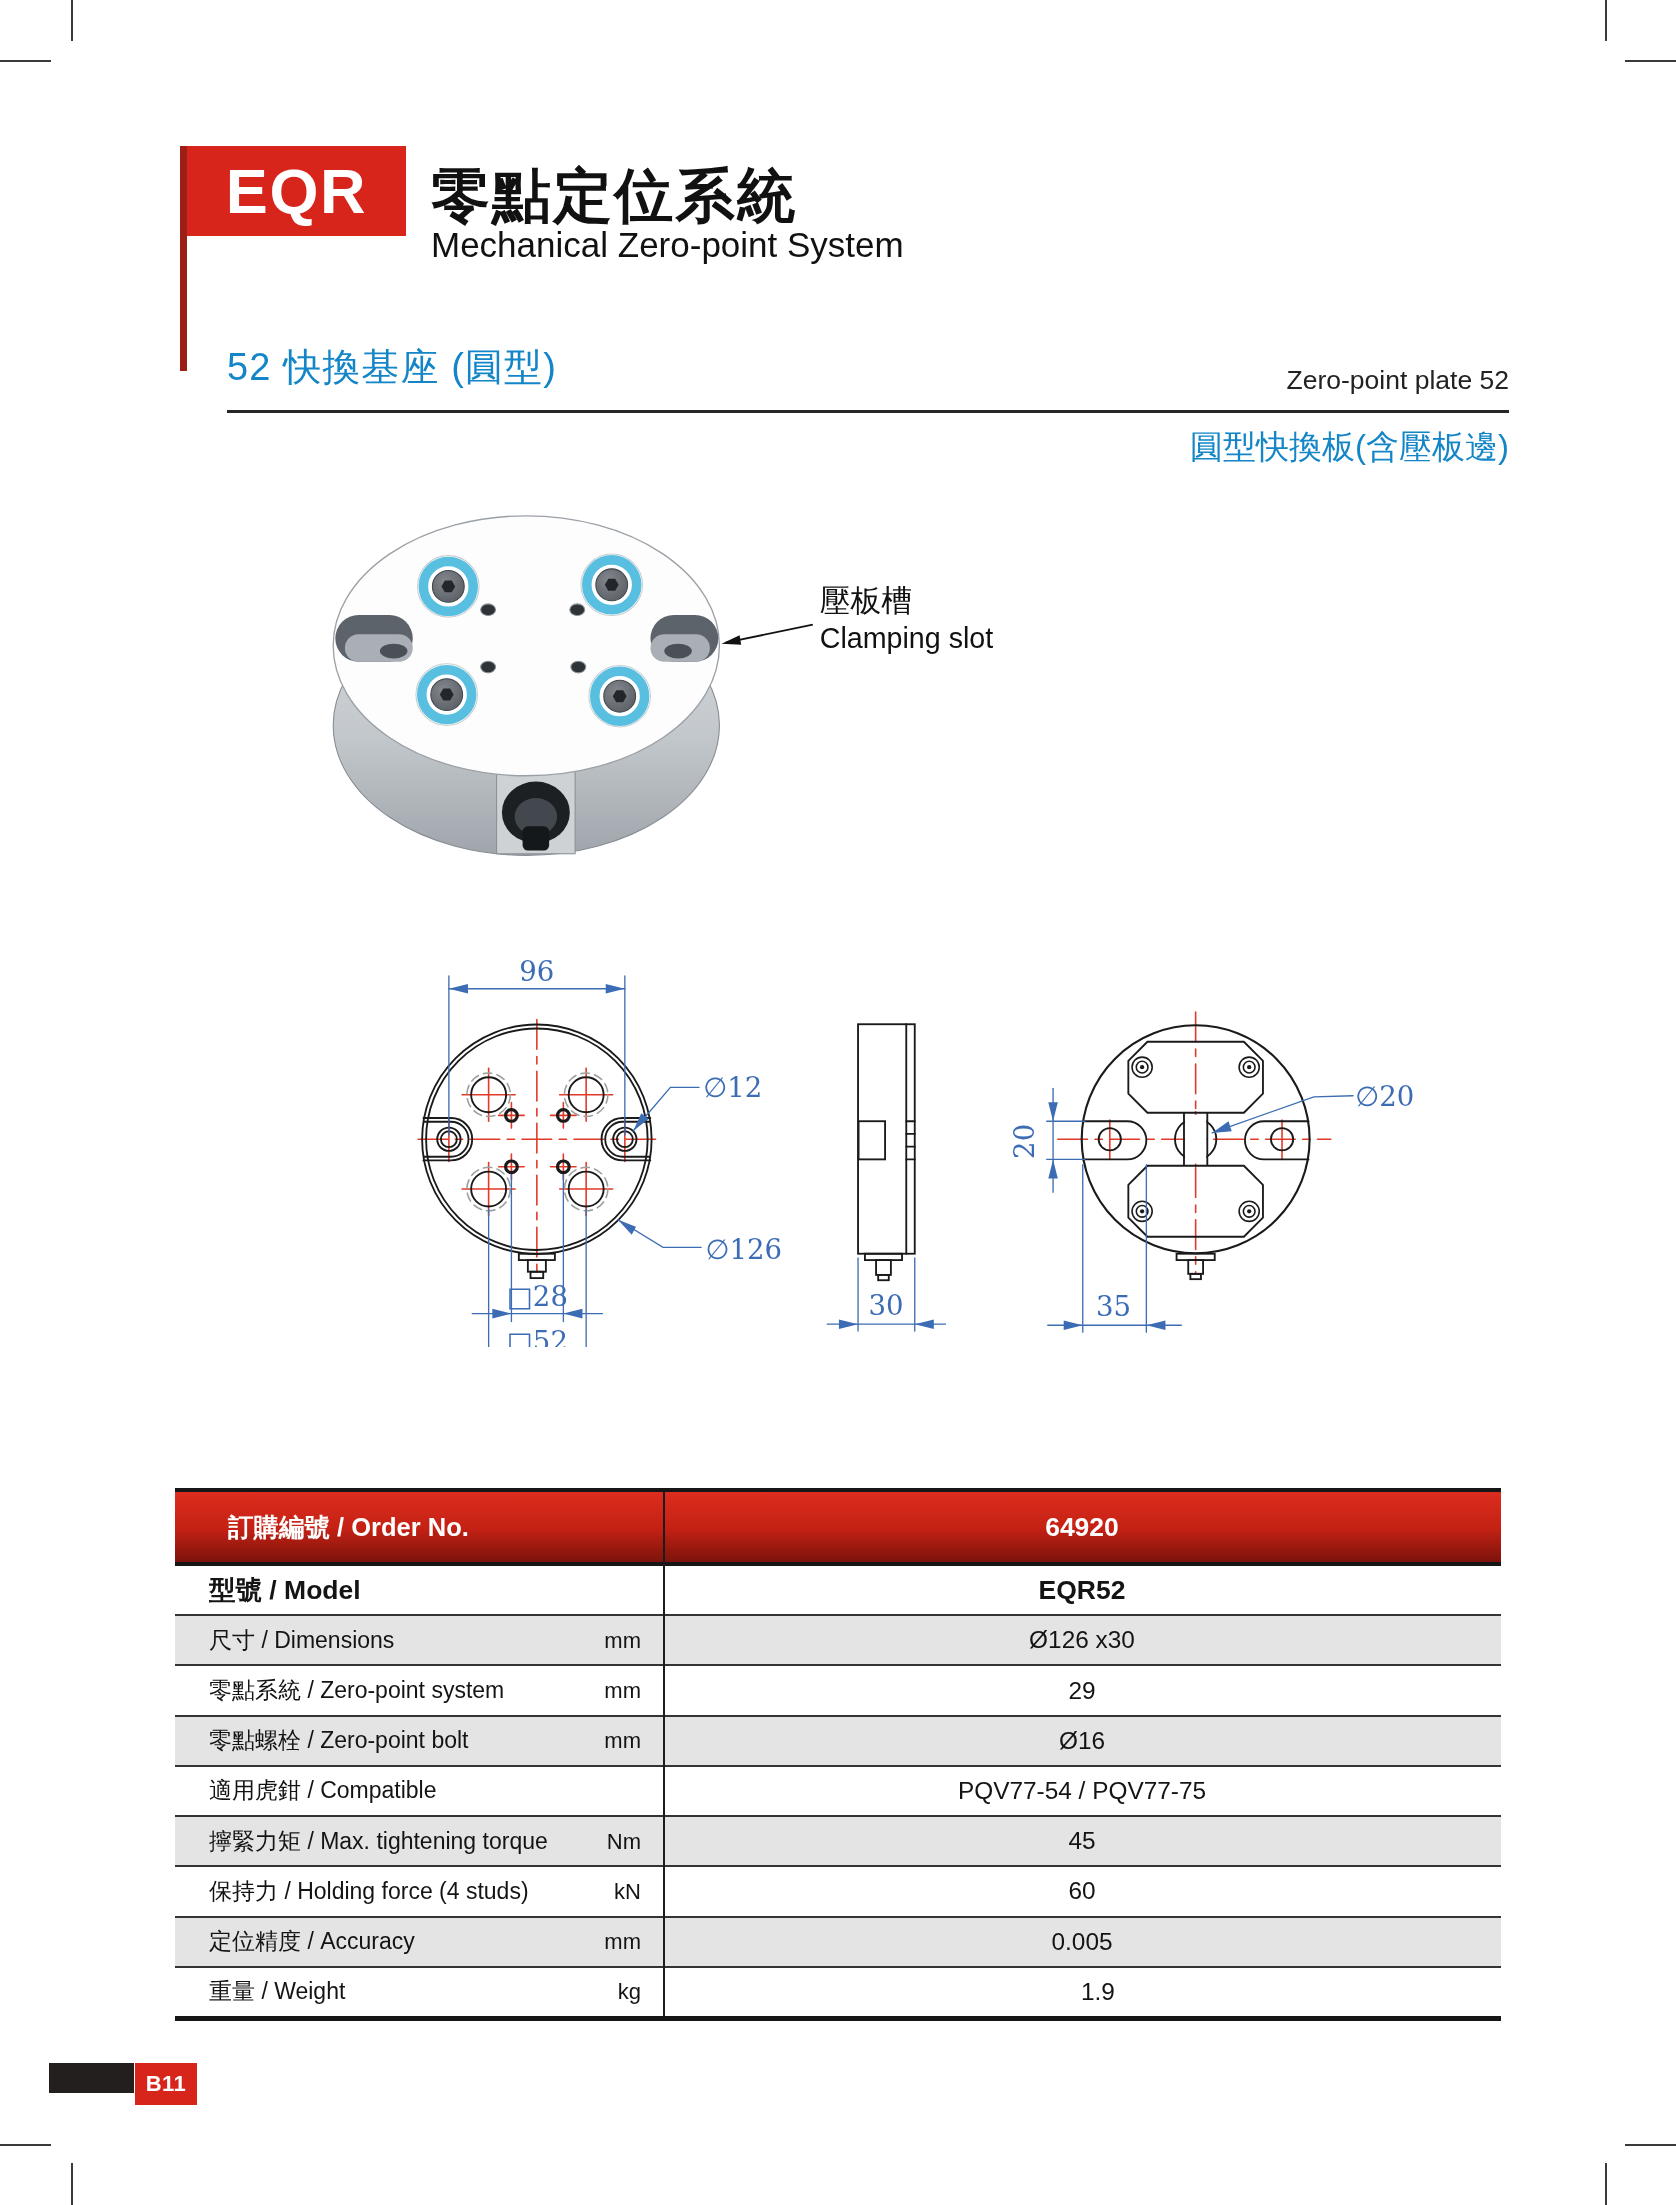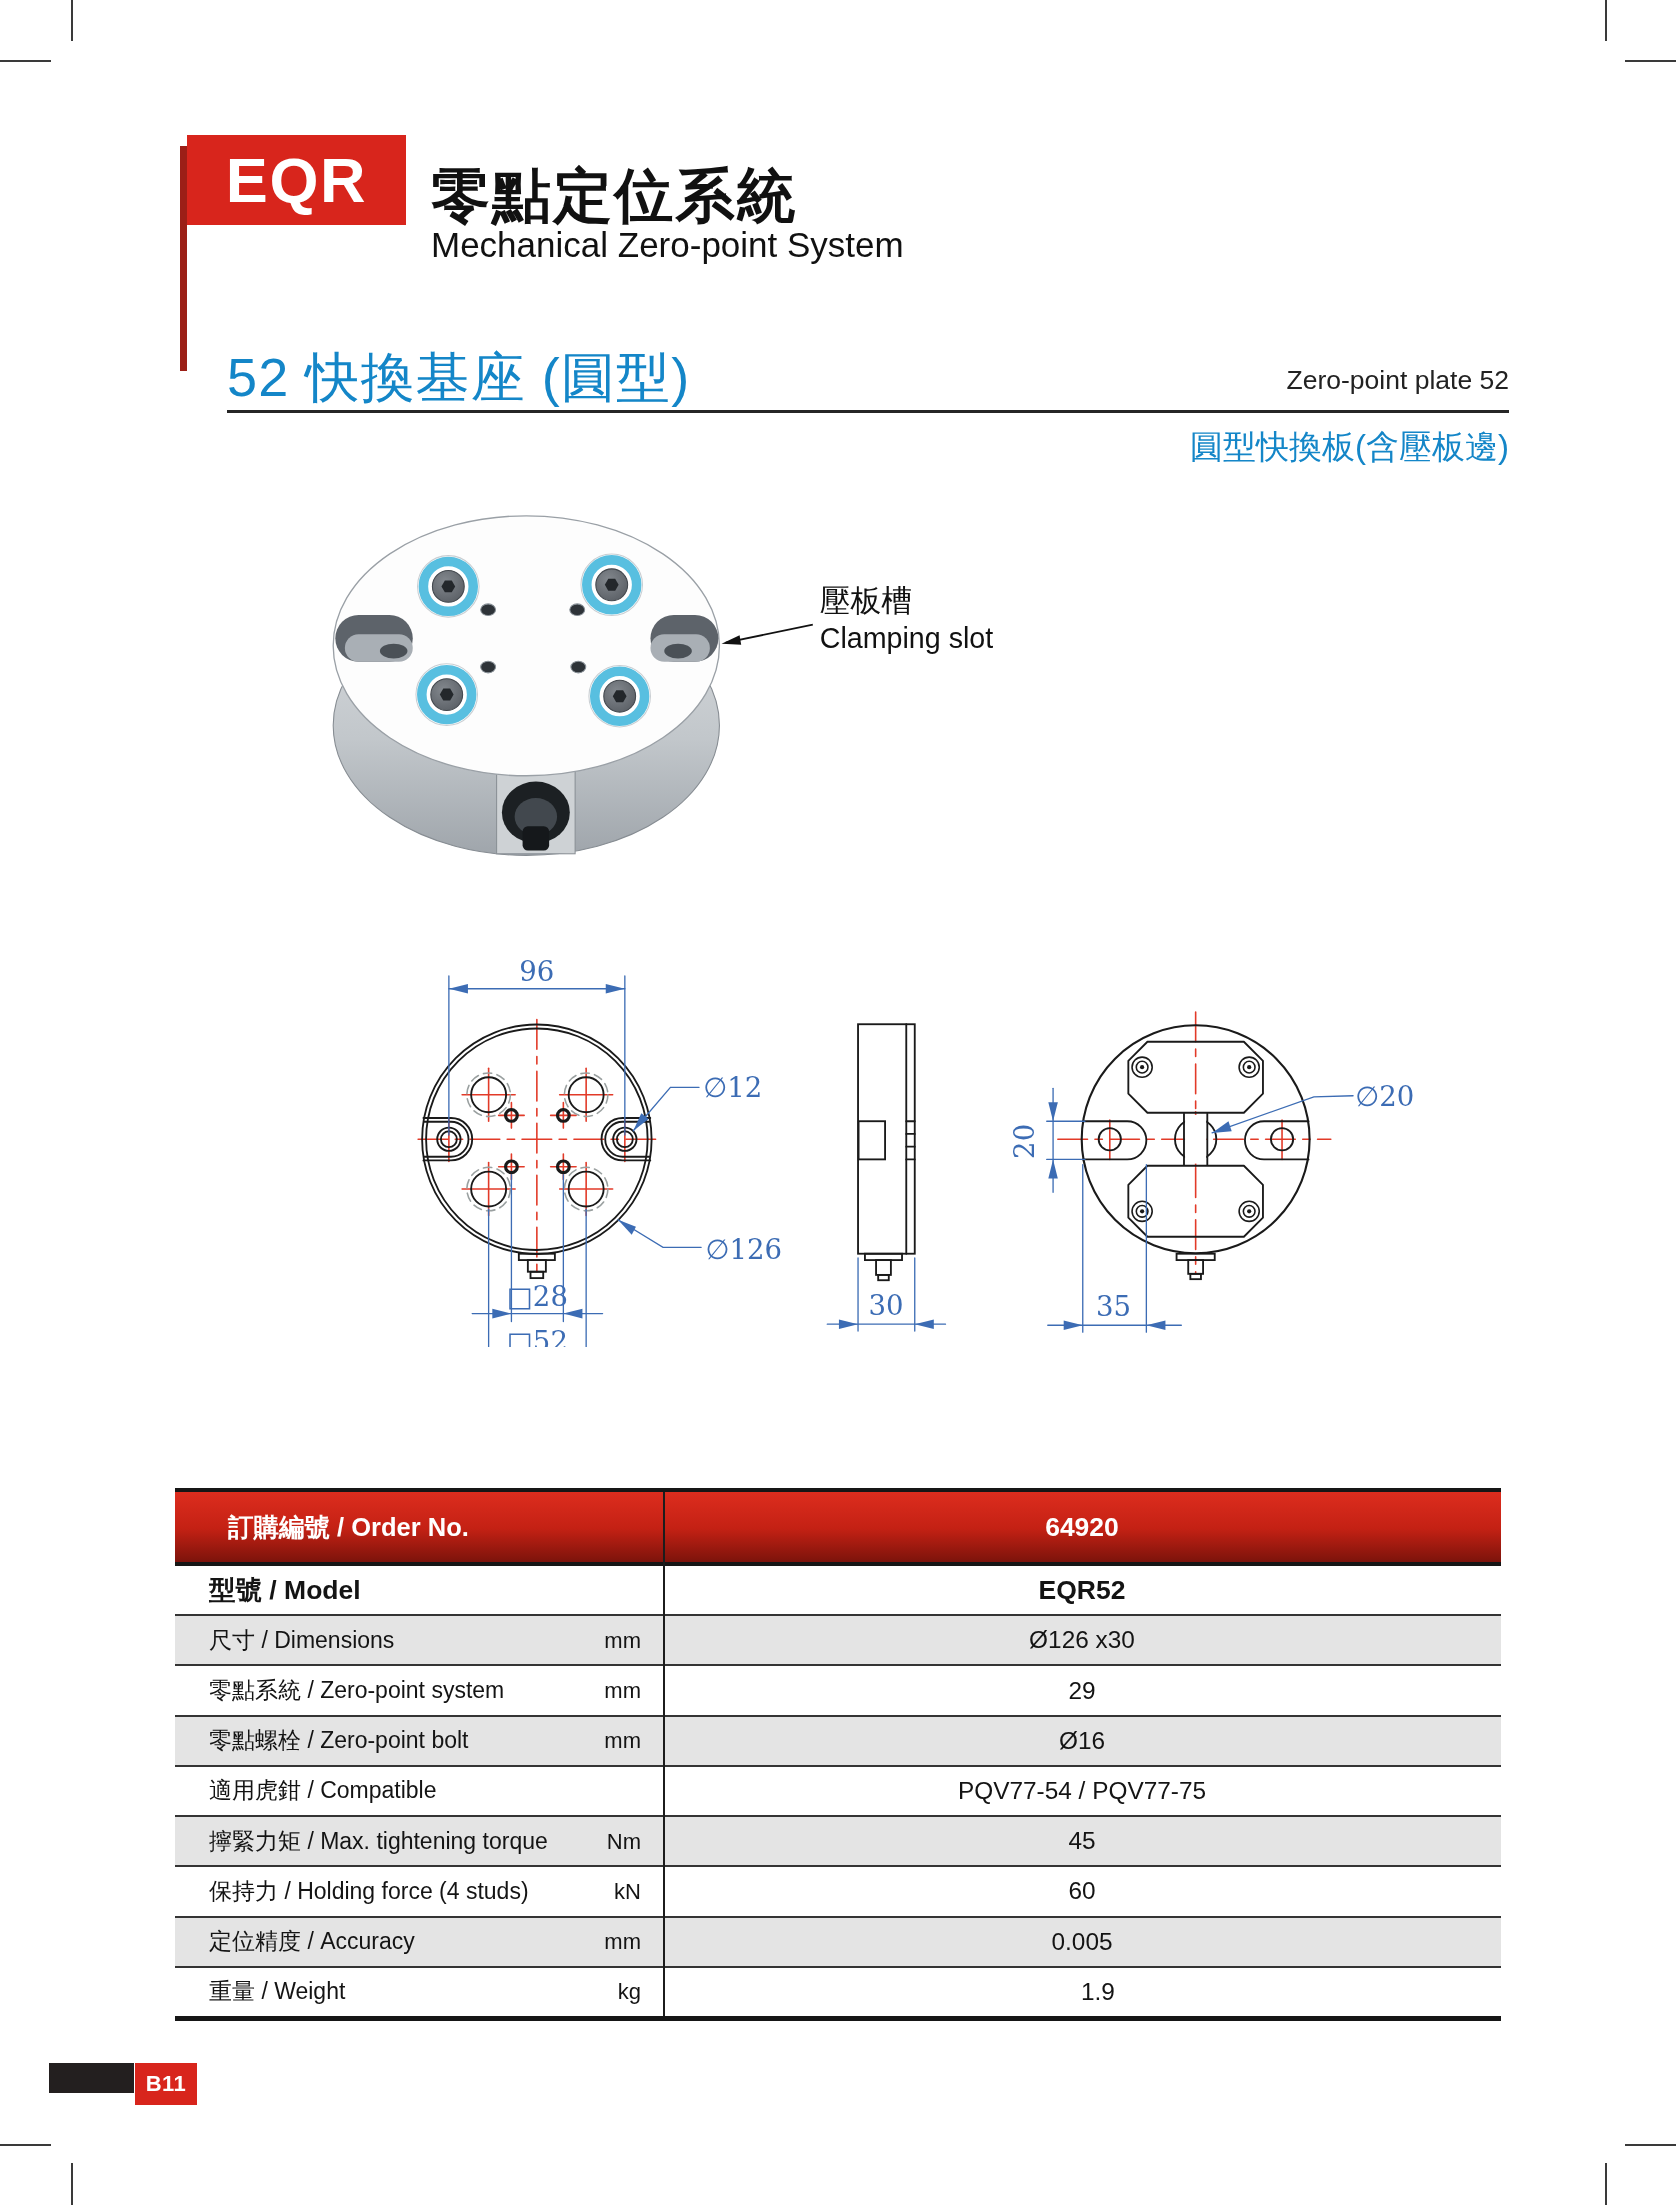--- a/index.html
+++ b/index.html
@@ -1,25 +1,25 @@
 <!DOCTYPE html>
 <html style="font-size:8.5px"><head>
 <meta charset="utf-8">
 <style>
   html,body{margin:0;padding:0;background:#ffffff;}
   body{width:1676px;height:2205px;position:relative;font-family:"Liberation Sans",sans-serif;color:#1a1a1a;overflow:hidden;}
   .abs{position:absolute;}
   .cropmark{background:#3a3a3a;position:absolute;}
   
   .pole{left:180px;top:146px;width:6.9px;height:225px;background:#9c1f17;}
-  .flag{left:187px;top:135px;width:219px;height:90px;background:#d8251c;display:flex;align-items:center;justify-content:center;}
+  .flag{left:187px;top:146px;width:219px;height:90px;background:#d8251c;display:flex;align-items:center;justify-content:center;}
   .flag span{color:#fff;font-size:63px;font-weight:bold;letter-spacing:1.6px;}
   .title-zh{left:431px;top:157px;font-size:59px;font-weight:900;letter-spacing:2.1px;color:#111;}
   .title-en{left:431px;top:225px;font-size:35px;color:#111;}
-  .sec-heading{left:227px;top:342px;font-size:54px;font-weight:500;color:#1486c8;letter-spacing:1.1px;}
+  .sec-heading{left:227px;top:342px;font-size:38px;font-weight:500;color:#1486c8;letter-spacing:1.1px;}
   .sec-right{right:167px;top:365px;font-size:26.5px;color:#222;text-align:right;}
   .rule{left:227px;top:410px;width:1282px;height:2.7px;background:#262626;}
   .sub-right{right:167px;top:425px;font-size:33px;font-weight:500;color:#1486c8;text-align:right;}
   
   .spec-table{left:175px;top:1488px;width:1326px;height:533px;border-top:4.2px solid #161616;border-bottom:5.3px solid #161616;box-sizing:border-box;display:flex;flex-direction:column;}
   .thead{height:70px;background:linear-gradient(180deg,#dd2d1e 0%,#c42114 52%,#7c130b 100%);border-bottom:4.2px solid #161616;display:flex;align-items:center;box-sizing:content-box;}
   .thead .lbl{width:488px;padding-left:53px;box-sizing:border-box;color:#fff;font-size:25.5px;font-weight:bold;}
   .thead .val{flex:1;text-align:center;color:#fff;font-size:26.5px;font-weight:bold;}
   .trow{flex:1;display:flex;align-items:center;border-bottom:2.1px solid #343434;box-sizing:border-box;background:#fff;}
   .trow:last-child{border-bottom:none;gap:32px;}

